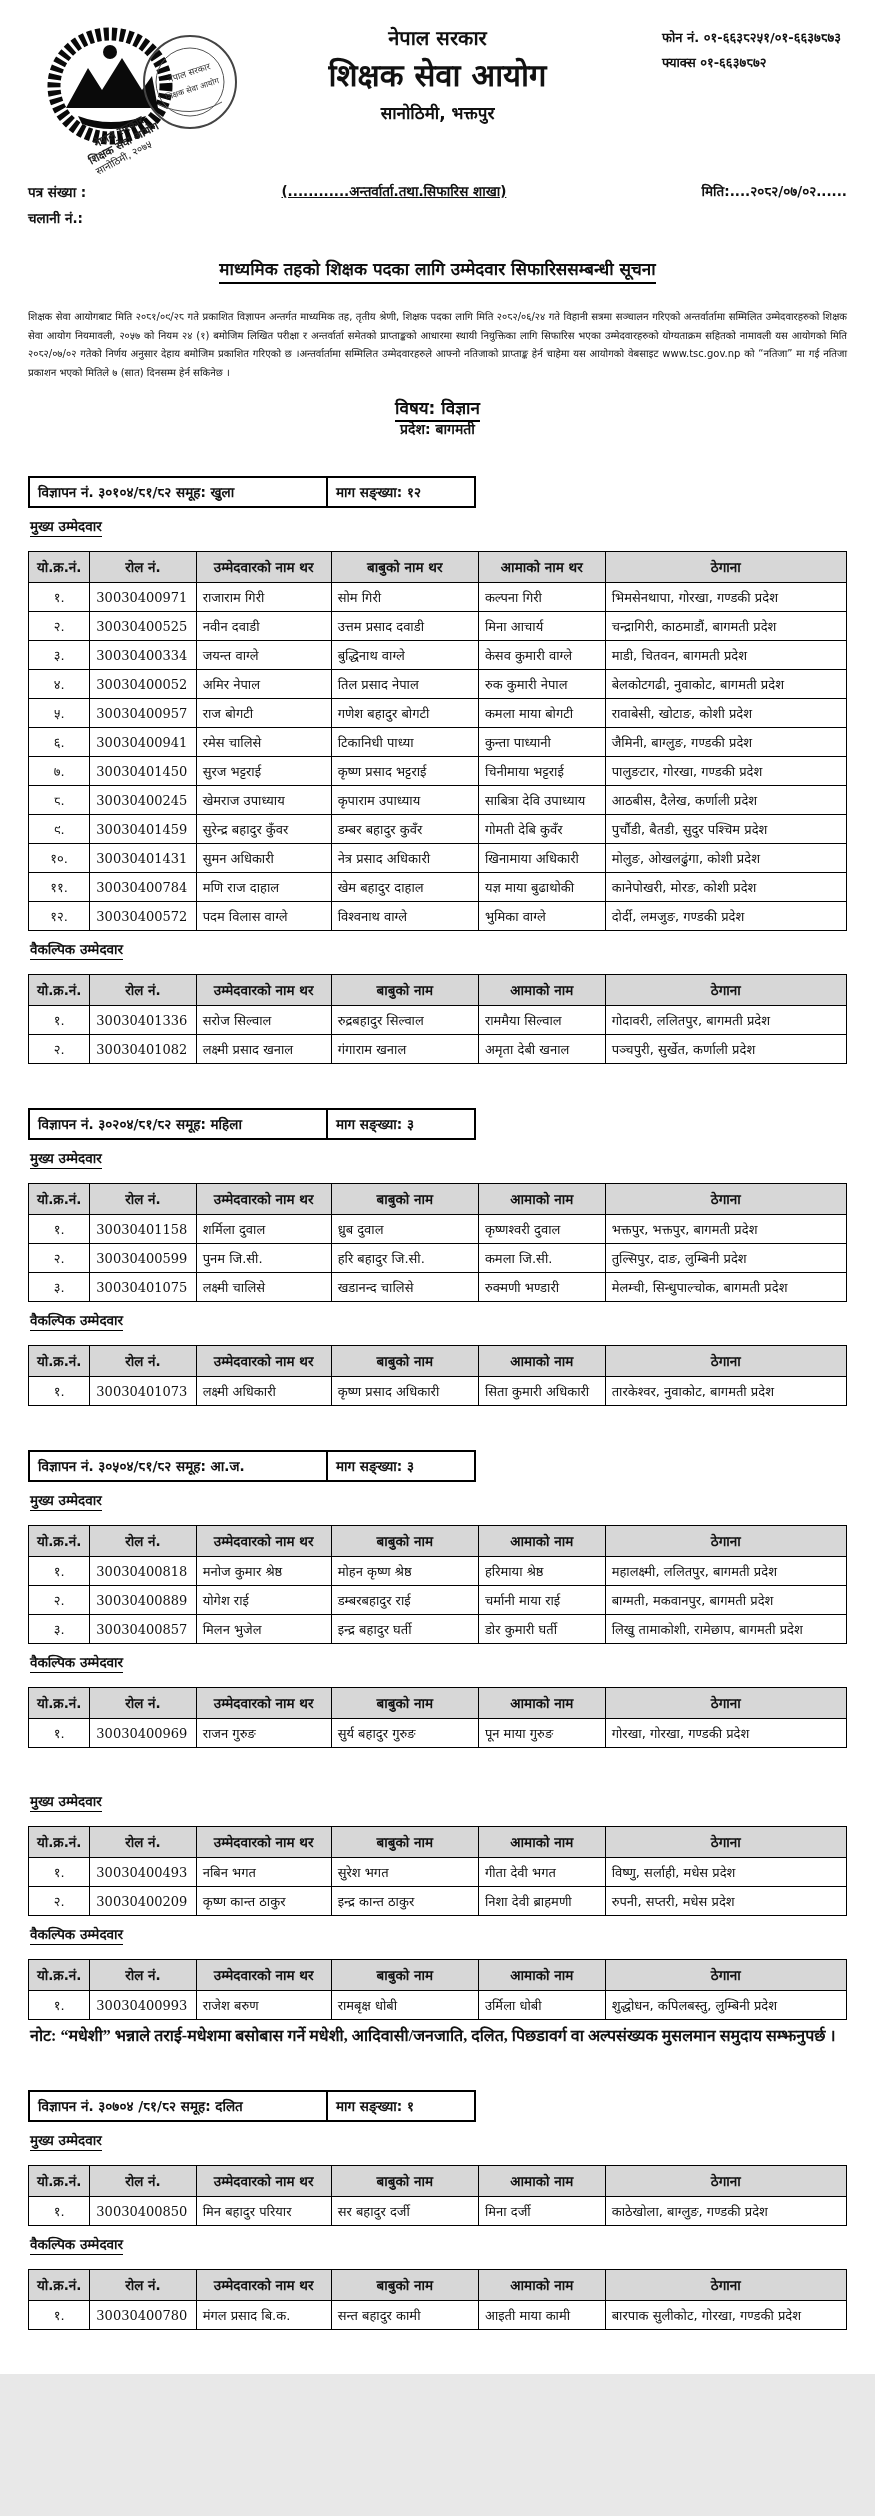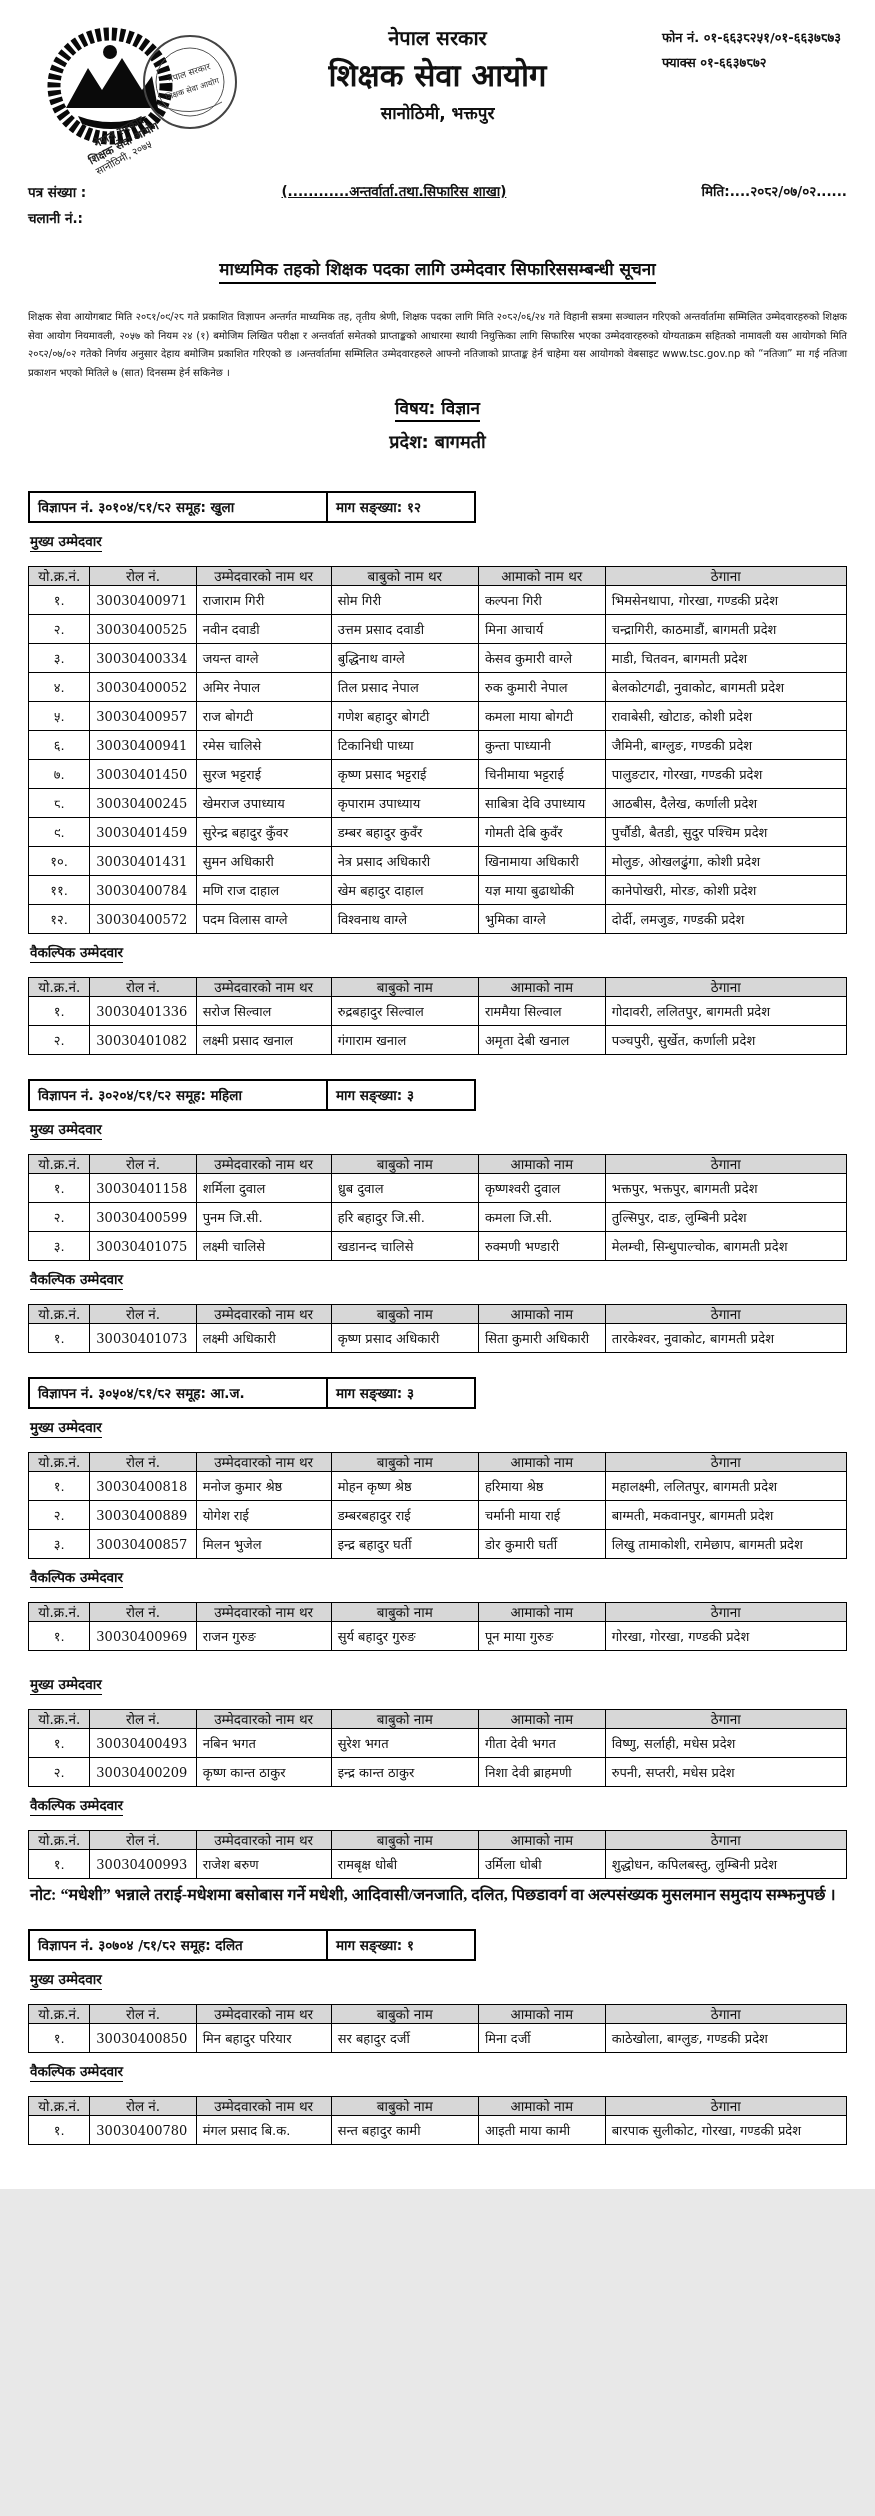--- a/index.html
+++ b/index.html
@@ -24,33 +24,33 @@
   
   .title{
     text-align:center; font-size:17px; font-weight:bold; margin-top:26px;
   }
   .title span{border-bottom:2.5px solid #000; padding-bottom:3px;}
   .bodytext{
     margin-top:28px; font-size:10px; line-height:1.85; text-align:justify;
   }
   .subject{ text-align:center; font-size:17px; font-weight:bold; margin-top:14px;}
   .subject span{border-bottom:2px solid #000; padding-bottom:2px;}
-  .province{ text-align:center; font-size:18px; font-weight:bold; margin-top:10px;}
+  .province{ text-align:center; font-size:14px; font-weight:bold; margin-top:0;}
   
-  .section{margin-top:24px;}
+  .section{margin-top:44px;}
   .section:first-of-type{margin-top:38px;}
   .advert-box{display:inline-flex; border:2px solid #000; font-size:13.5px; font-weight:bold;}
   .advert-box .c1{padding:5px 12px 5px 8px; min-width:296px; box-sizing:border-box;}
   .advert-box .c2{padding:5px 12px 5px 8px; border-left:2px solid #000; min-width:148px; box-sizing:border-box;}
   .subhead{font-size:13.5px; font-weight:bold; margin:9px 0 16px 2px;}
   .subhead span{border-bottom:1.5px solid #000; padding-bottom:2px;}
   table.cand{width:100%; border-collapse:collapse; table-layout:fixed; margin-bottom:4px;}
   table.cand th{
-    background:#d7d7d7; border:1.8px solid #000; font-size:13.5px; font-weight:normal;
-    padding:0 4px; text-align:center;
+    background:#d7d7d7; border:1.8px solid #000; font-size:13.5px; font-weight:bold;
+    padding:6px 4px; text-align:center;
   }
   table.cand td{
     border:1.8px solid #000; font-size:13px; padding:5px 6px; height:18px;
     overflow:hidden; white-space:nowrap; text-overflow:ellipsis;
   }
   td.ser{text-align:center;}
   td.roll{font-family:"DejaVu Serif", serif; text-align:left; padding-left:10px; font-size:13.5px;}
   .colw1{width:7.5%;} .colw2{width:13%;} .colw3{width:16.5%;} .colw4{width:18%;} .colw5{width:15.5%;} .colw6{width:29.5%;}
   .note{font-size:16px; font-weight:bold; margin:4px 0 0 2px;font-family:Liberation Serif, serif;}
 </style>

